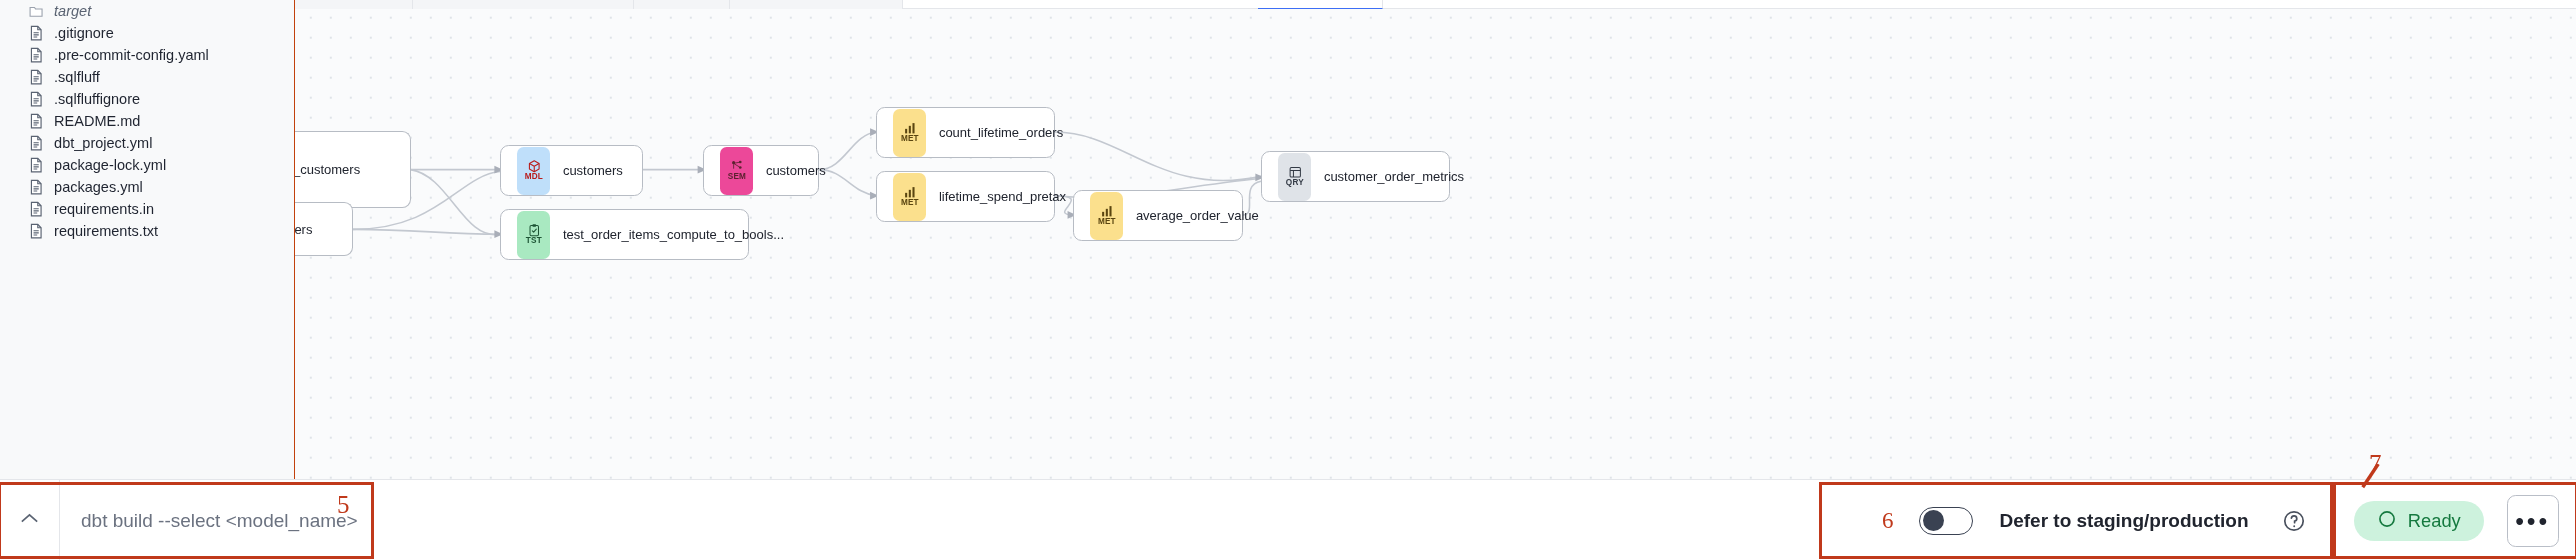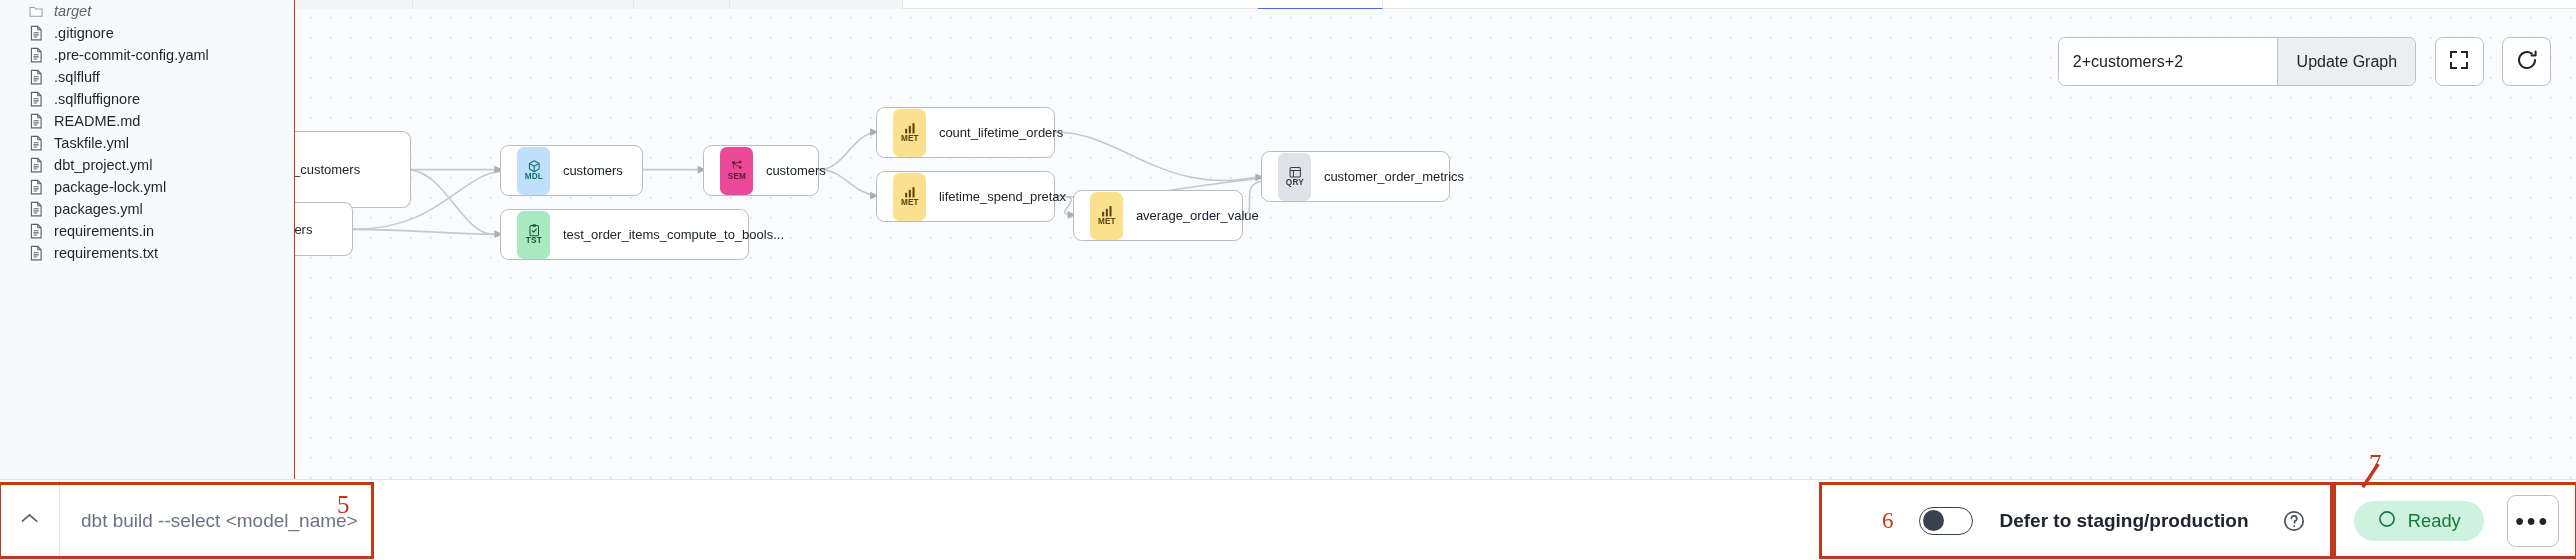--- a/index.html
+++ b/index.html
@@ -81,21 +81,21 @@
     white-space: nowrap;
   }
   .node.cut { border-radius: 0 8.7px 8.7px 0; border-left: none; padding-left: 9.6px; }
   .badge {
     width: 33px; height: 48px; border-radius: 6.7px;
     display: flex; flex-direction: column; align-items: center; justify-content: center;
     gap: 0px; flex: 0 0 33px;
   }
   .badge .btxt { font-size: 8.2px; font-weight: 700; letter-spacing: 0.2px; line-height: 8.7px; }
   .badge svg { display: block; }
-  .b-mdl { background: #bfdffa; color: #0f766e; }
+  .b-mdl { background: #bfdffa; color: #b91c1c; }
   .b-sem { background: #ec4899; color: #5c2230; }
   .b-met { background: #fbe08d; color: #5a4510; }
   .b-tst { background: #a9e9c1; color: #1d5435; }
   .b-qry { background: #dfe3e8; color: #333a45; }
   .nlabel { font-size: 13px; }
 
   svg.edges { position: absolute; left: 0; top: 0; width: 100%; height: 100%; pointer-events: none; }
 
   
   .bottombar {
@@ -200,30 +200,20 @@
         </div>
         <div class="file-row">
           <span style="display: flex;">
             <svg class="ficon" viewBox="0 0 14 17" fill="none" stroke="#5a6372" stroke-width="1.2">
               <path d="M2 1.5 H8.6 L12 4.9 V15.5 H2 Z" fill="#fff"></path>
               <path d="M8.6 1.5 V4.9 H12"></path>
               <path d="M4.2 8 H9.6 M4.2 10.2 H9.6 M4.2 12.4 H8"></path>
             </svg>
           </span>
           <span class="fname">README.md</span>
-        </div>
-        <div class="file-row">
-          <span style="display: flex;">
-            <svg class="ficon" viewBox="0 0 14 17" fill="none" stroke="#5a6372" stroke-width="1.2">
-              <path d="M2 1.5 H8.6 L12 4.9 V15.5 H2 Z" fill="#fff"></path>
-              <path d="M8.6 1.5 V4.9 H12"></path>
-              <path d="M4.2 8 H9.6 M4.2 10.2 H9.6 M4.2 12.4 H8"></path>
-            </svg>
-          </span>
-          <span class="fname">Taskfile.yml</span>
         </div>
         <div class="file-row">
           <span style="display: flex;">
             <svg class="ficon" viewBox="0 0 14 17" fill="none" stroke="#5a6372" stroke-width="1.2">
               <path d="M2 1.5 H8.6 L12 4.9 V15.5 H2 Z" fill="#fff"></path>
               <path d="M8.6 1.5 V4.9 H12"></path>
               <path d="M4.2 8 H9.6 M4.2 10.2 H9.6 M4.2 12.4 H8"></path>
             </svg>
           </span>
           <span class="fname">dbt_project.yml</span>
@@ -386,44 +376,20 @@
             <svg width="14.5" height="14.5" viewBox="0 0 24 24" fill="none" stroke="currentColor" stroke-width="1.7">
               <rect x="3.5" y="4" width="17" height="16" rx="2"></rect>
               <path d="M3.5 9 H20.5 M9 9 V20"></path>
             </svg>
             <span class="btxt">QRY</span>
           </div>
           <span class="nlabel">customer_order_metrics</span>
         </div>
       </div>
 
-    <div class="graph-toolbar">
-      <div class="graph-input-group">
-        <input class="graph-input" value="2+customers+2" style="">
-        <button class="update-graph-btn">Update Graph</button>
-      </div>
-      <button class="icon-btn">
-        <span>
-          <svg width="24" height="24" viewBox="0 0 24 24" fill="none" stroke="#20242e" stroke-width="2" stroke-linecap="square">
-            <path d="M4 9 V4 H9"></path>
-              <path d="M15 4 H20 V9"></path>
-              <path d="M20 15 V20 H15"></path>
-              <path d="M9 20 H4 V15"></path>
-          </svg>
-        </span>
-      </button>
-      <button class="icon-btn">
-        <span>
-          <svg width="24" height="24" viewBox="0 0 24 24" fill="none" stroke="#20242e" stroke-width="2" stroke-linecap="round">
-            <path d="M20 12 a8 8 0 1 1 -3.2 -6.4"></path>
-            <path d="M20.6 3.4 L20.6 7.4 L16.6 7.4" stroke-linejoin="round"></path>
-          </svg>
-        </span>
-      </button>
-    </div>
   </div>
 
   <div class="bottombar">
     <div class="cmd-wrap">
       <div class="chevron-btn">
         <span>
           <svg width="23" height="15.4" viewBox="0 0 24 16" fill="none" stroke="#5a6372" stroke-width="1.8">
             <path d="M4 11 L12 4 L20 11"></path>
           </svg>
         </span>

